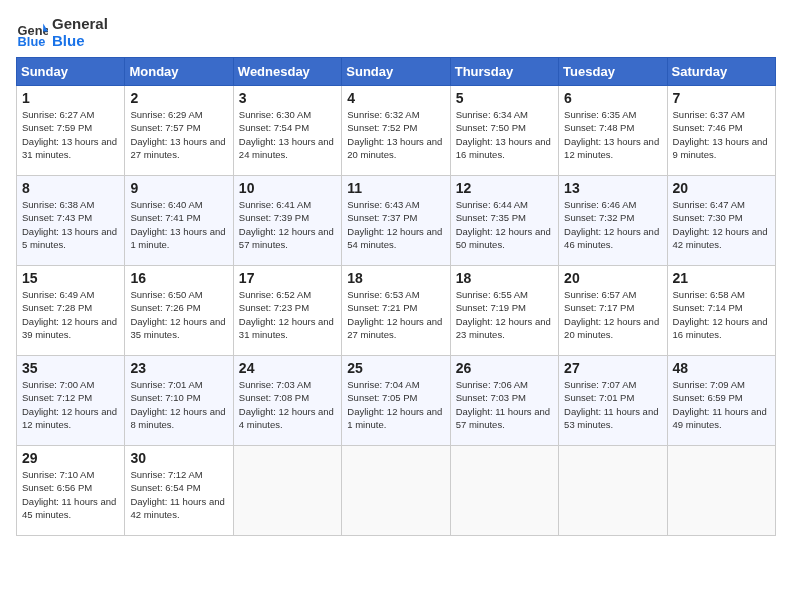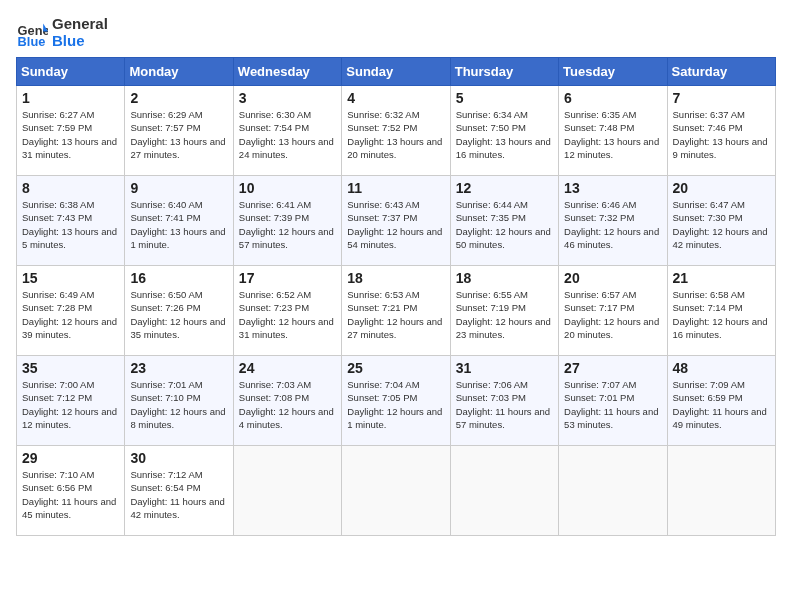--- a/index.html
+++ b/index.html
@@ -168,21 +168,21 @@
       </tr>
       <tr>
         <td><span class="day-number">35</span>
 <span class="day-info">Sunrise: 7:00 AM<br>Sunset: 7:12 PM<br>Daylight: 12 hours and 12 minutes.</span></td>
         <td><span class="day-number">23</span>
 <span class="day-info">Sunrise: 7:01 AM<br>Sunset: 7:10 PM<br>Daylight: 12 hours and 8 minutes.</span></td>
         <td><span class="day-number">24</span>
 <span class="day-info">Sunrise: 7:03 AM<br>Sunset: 7:08 PM<br>Daylight: 12 hours and 4 minutes.</span></td>
         <td><span class="day-number">25</span>
 <span class="day-info">Sunrise: 7:04 AM<br>Sunset: 7:05 PM<br>Daylight: 12 hours and 1 minute.</span></td>
-        <td><span class="day-number">31</span>
+        <td><span class="day-number">26</span>
 <span class="day-info">Sunrise: 7:06 AM<br>Sunset: 7:03 PM<br>Daylight: 11 hours and 57 minutes.</span></td>
         <td><span class="day-number">27</span>
 <span class="day-info">Sunrise: 7:07 AM<br>Sunset: 7:01 PM<br>Daylight: 11 hours and 53 minutes.</span></td>
         <td><span class="day-number">48</span>
 <span class="day-info">Sunrise: 7:09 AM<br>Sunset: 6:59 PM<br>Daylight: 11 hours and 49 minutes.</span></td>
       </tr>
       <tr class="last-row">
         <td><span class="day-number">29</span>
 <span class="day-info">Sunrise: 7:10 AM<br>Sunset: 6:56 PM<br>Daylight: 11 hours and 45 minutes.</span></td>
         <td><span class="day-number">30</span>

